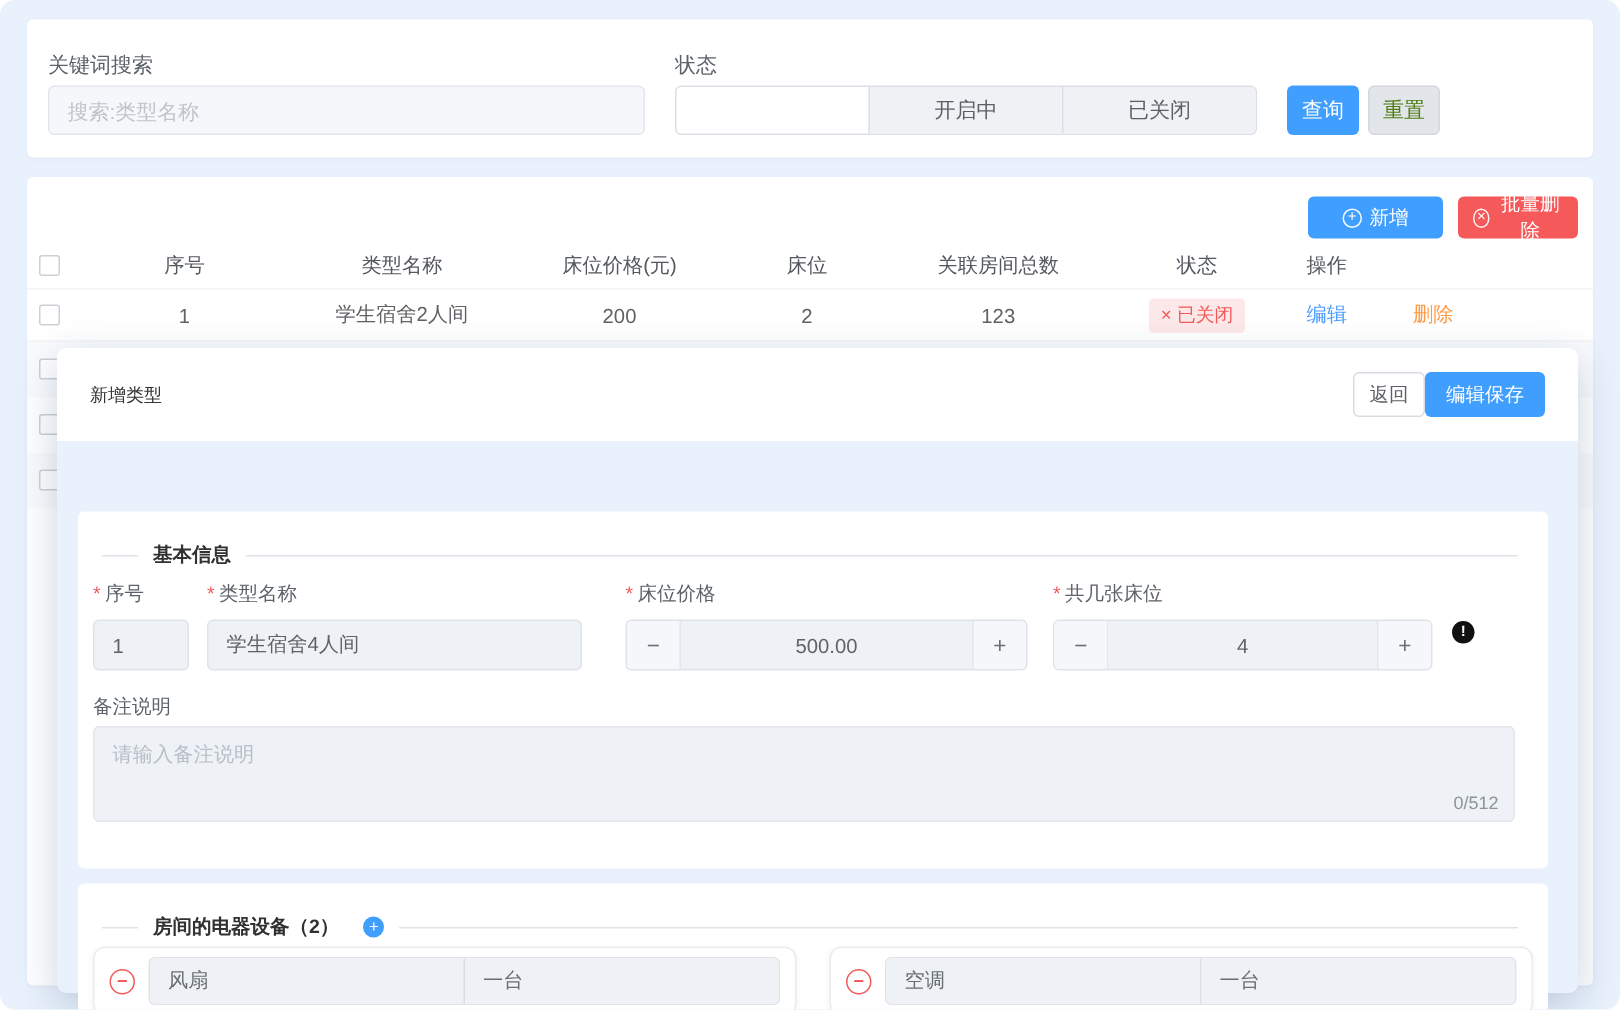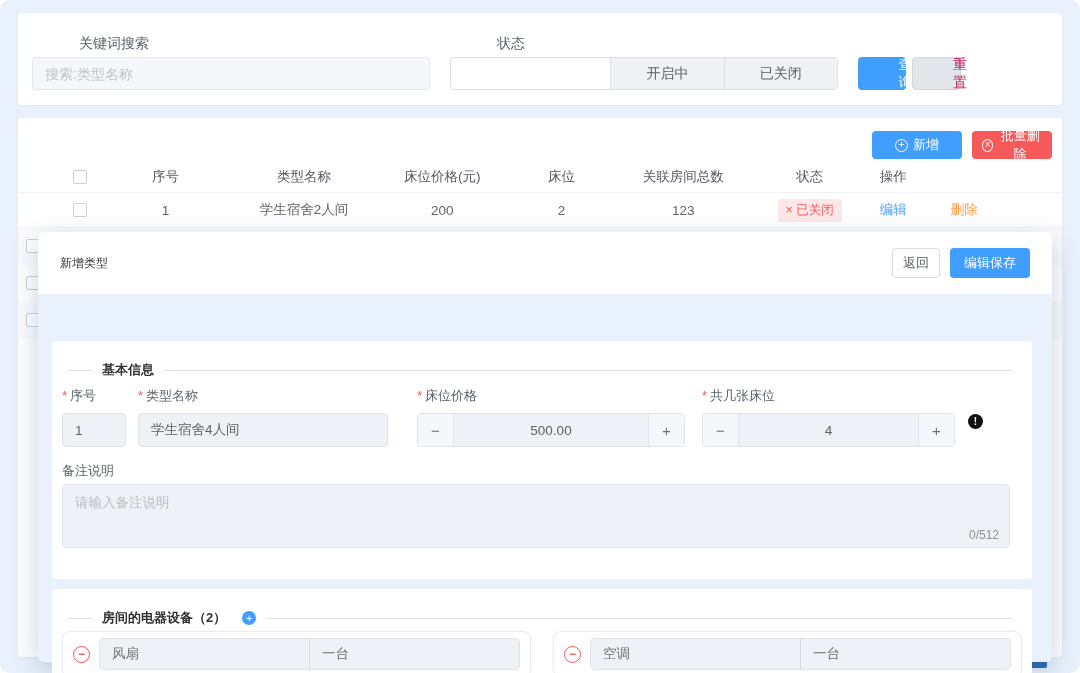--- a/index.html
+++ b/index.html
@@ -1,34 +1,34 @@
 <!DOCTYPE html>
 <html><head>
 <meta charset="utf-8">
 <style>
   * { margin:0; padding:0; box-sizing:border-box; }
   html,body { width:1080px; height:673px; background:#fff; font-family:"Liberation Sans","DejaVu Sans",sans-serif; }
   .app { position:absolute; left:0; top:0; width:1080px; height:673px; background:#e9f1fc; border-radius:10px; overflow:hidden; }
-  .abs { position:absolute;padding-left:47px; }
+  .abs { position:absolute; }
   .card { background:#fff; border-radius:4px; box-shadow:0 1px 3px rgba(0,0,0,.04); }
 
   
   .search-card { left:18px; top:13px; width:1044px; height:92px; }
   .f-label { font-size:14px; color:#5c6269; }
   .kw-label { left:14px; top:22px; }
   .kw-input { left:14px; top:44px; width:398px; height:33px; background:#f5f7fa; border:1px solid #e3e6ec; border-radius:4px; font-size:14px; color:#606266; padding:0 12px; }
   .kw-input::placeholder { color:#bfc4cc; }
   .status-label { left:432px; top:22px; }
   .tabs { left:432px; top:44px; width:388px; height:33px; display:flex; border:1px solid #dcdfe6; border-radius:4px; overflow:hidden; }
   .tab { flex:1; display:flex; align-items:center; justify-content:center; font-size:14px; background:#eff1f4; color:#5c6066; border-left:1px solid #dcdfe6; cursor:pointer; }
   .tab:first-child { border-left:none;margin-top:40px; }
   .tab.active { background:#fff; color:#409eff; }
   .btn { display:flex; align-items:center; justify-content:center; border-radius:4px; font-size:14px; cursor:pointer; border:none; }
   .btn-query { left:840px; top:44px; width:48px; height:33px; background:#409eff; color:#fff; }
-  .btn-reset { left:894px; top:44px; width:48px; height:33px; background:#e2e5ea; color:#be185d; border:1px solid #d4d8de; }
+  .btn-reset { left:894px; top:44px; width:48px; height:33px; background:#e2e5ea; color:#4d7c0f; border:1px solid #d4d8de; }
 
   
   .table-card { left:18px; top:118px; width:1044px; height:539px; }
   .toolbar-btn { height:28px; font-size:13px; gap:5px; padding:0 10px; color:#fff; }
   .btn-add { left:854px; top:13px; width:90px; background:#409eff; }
   .btn-batch-del { left:954px; top:13px; width:80px; background:#f6595a; }
   .circ-ico { display:inline-flex; width:13px; height:13px; border:1px solid rgba(255,255,255,.95); border-radius:50%; align-items:center; justify-content:center; font-size:10px; line-height:1; }
   .thead, .trow { left:0; width:1044px; display:flex; align-items:center; }
   .thead { top:44px; height:30px; font-size:13.5px; color:#54585f; }
   .trow { top:74px; height:36px; font-size:13.5px; color:#606266; border-top:1px solid #f2f4f7; border-bottom:1px solid #f2f4f7; }
@@ -41,21 +41,21 @@
   .badge-closed { display:inline-block; background:#fce8e8; color:#f25a5a; font-size:12.5px; padding:3px 8px; border-radius:3px; }
   .lnk-edit { color:#4f9eff; cursor:pointer; } .lnk-del { color:#ff9a45; cursor:pointer; }
   .ghost-row { left:0; width:1044px; height:37px; }
   .ghost-row .chk { position:absolute; left:8px; top:11px; }
   .g1 { top:110px; background:#fafbfd; } .g2 { top:147px; background:#fff; } .g3 { top:184px; background:#fafbfd; }
 
   
   .modal { left:38px; top:232px; width:1014px; height:430px; background:#e9f1fc; border-radius:6px; box-shadow:0 8px 28px rgba(20,50,95,.22); z-index:10; }
   .modal-header { left:0; top:0; width:1014px; height:62px; background:#fff; border-radius:6px 6px 0 0; display:flex; align-items:center; padding:0 22px; }
   .modal-title { font-size:12px; color:#333; }
-  .mh-btns { margin-left:auto; display:flex; gap:10px; }
+  .mh-btns { margin-left:auto; display:flex; }
   .btn-back { width:48px; height:30px; background:#fff; border:1px solid #d9dce2; color:#5c6066; font-size:13px; }
   .btn-save { width:80px; height:30px; background:#409eff; color:#fff; font-size:13px; }
   .mcard { background:#fff; border-radius:4px;margin-top:36px; }
   .card-basic { left:14px; top:73px; width:980px; height:238px; }
   .card-equip { left:14px; top:321px; width:980px; height:86px; }
   .divider { position:absolute; left:16px; right:20px; top:20px; display:flex; align-items:center; }
   .dline { height:1px; background:#dfe3e9; }
   .dshort { width:24px; } .dlong { flex:1; }
   .dtext { font-size:13px; color:#303133; font-weight:bold; margin:0 10px; white-space:nowrap; }
   .f-group { position:absolute; top:46px; }

